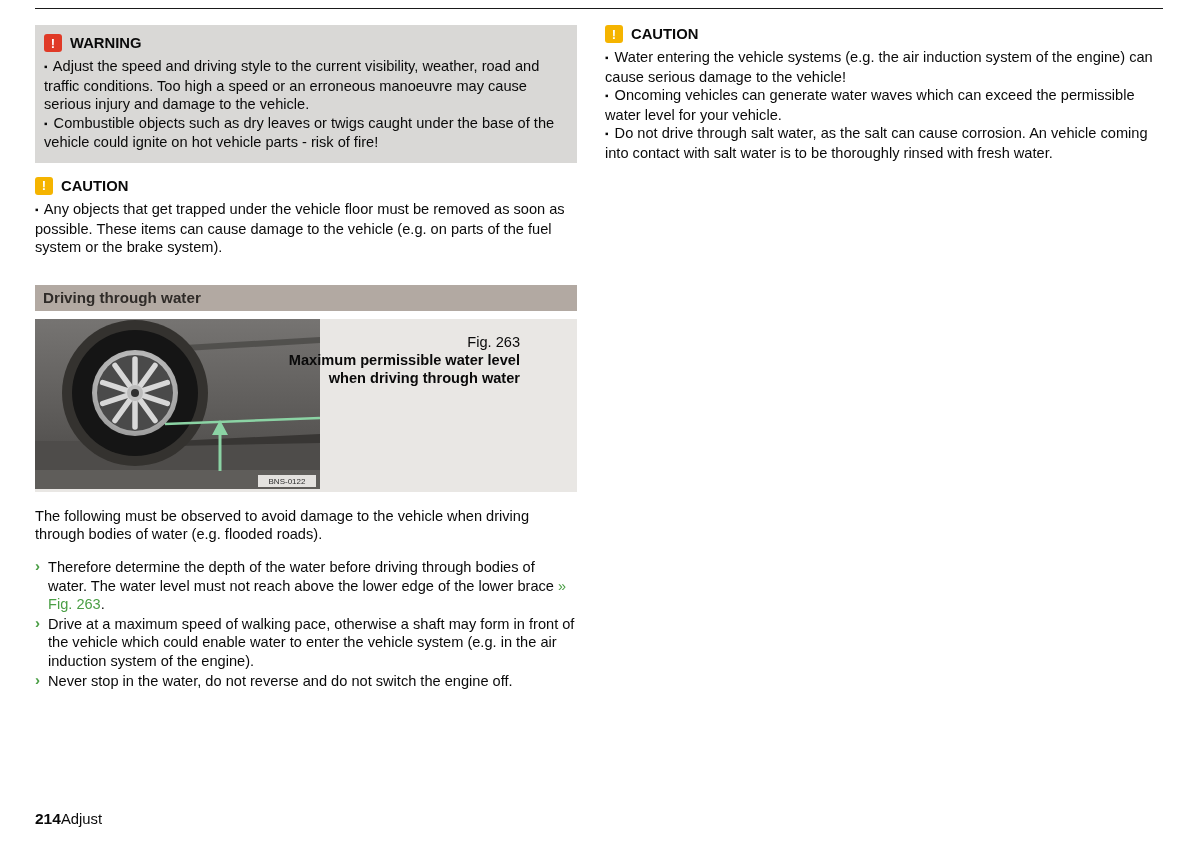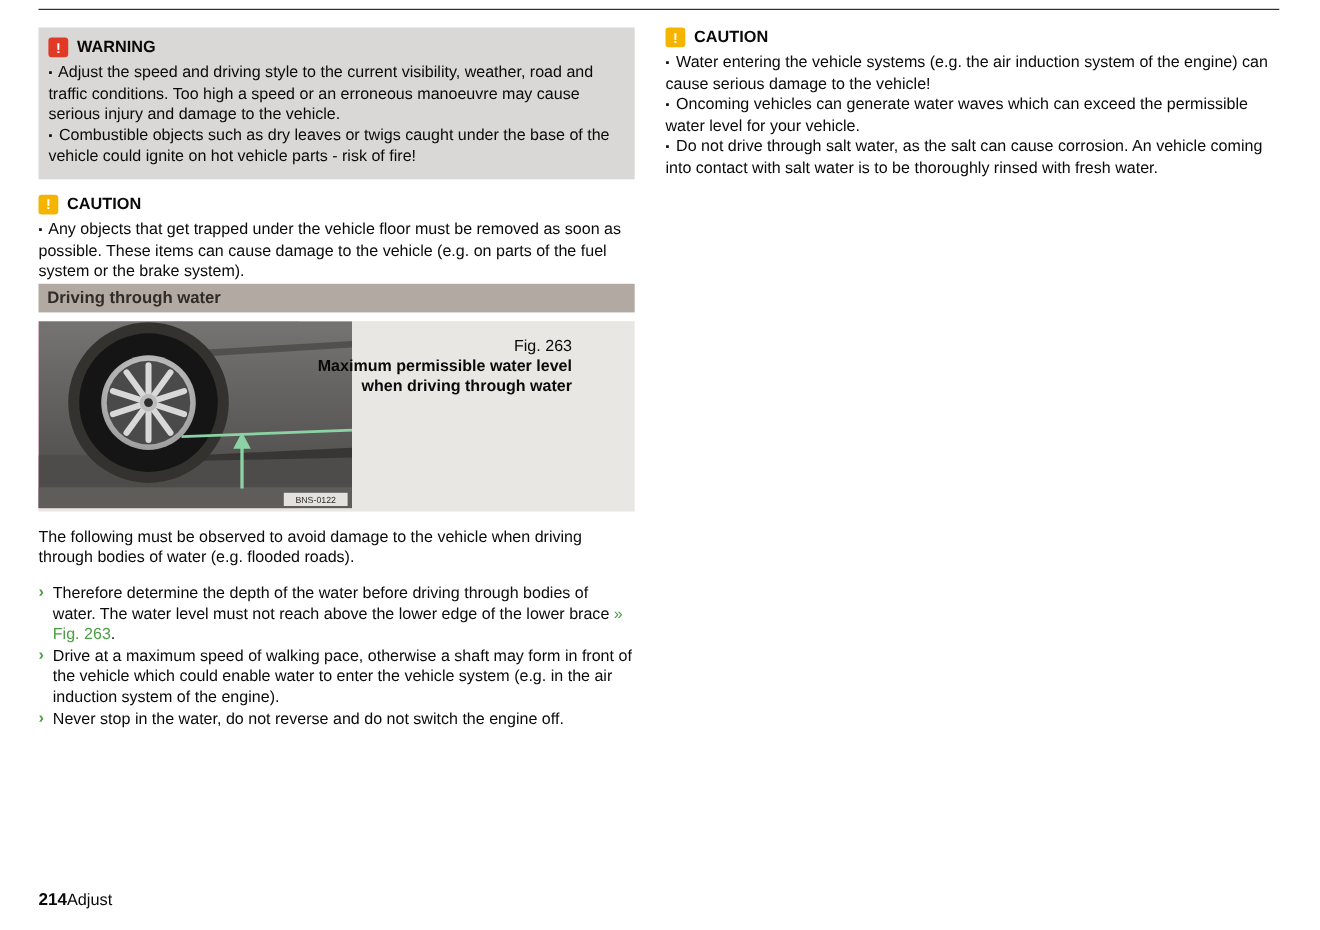--- a/index.html
+++ b/index.html
@@ -25,27 +25,27 @@
   }
   .icon-sq.warning { background:#e03a27; }
   .icon-sq.caution { background:#f5b400; }
   .box-title { font-weight:bold; font-size:14.8px; }
   .sq { font-size:10px; vertical-align:1px; margin-right:2px; }
 
   .plain-caution { margin-bottom:0; }
 
   
   .section-header {
-    margin-top:1px; background:#b2a9a2; color:#2f2b28;
+    margin-top:28px; background:#b2a9a2; color:#2f2b28;
     font-weight:bold; font-size:15.2px; padding:4px 8px 5px;
   }
 
   
   .figure { margin-top:8px; background:#e9e7e4; display:flex; min-height:173px; }
-  .photo-wrap { width:237px; height:170px; flex:none; background:#f9a8d4; }
+  .photo-wrap { width:237px; height:170px; flex:none; background:#a16207; }
   .fig-text { padding:15px 10px 0 14px;text-align:right; }
   .fig-label { font-size:14.6px; margin-bottom:1px; }
   .fig-caption { font-weight:bold; font-size:14.6px; width:234px; line-height:18.6px; }
 
   .intro { margin-top:15px; }
 
   .steps { margin-top:14px; }
   .step { position:relative; padding-left:13px; margin-bottom:1px; }
   .chev {
     position:absolute; left:0; top:-1px;

